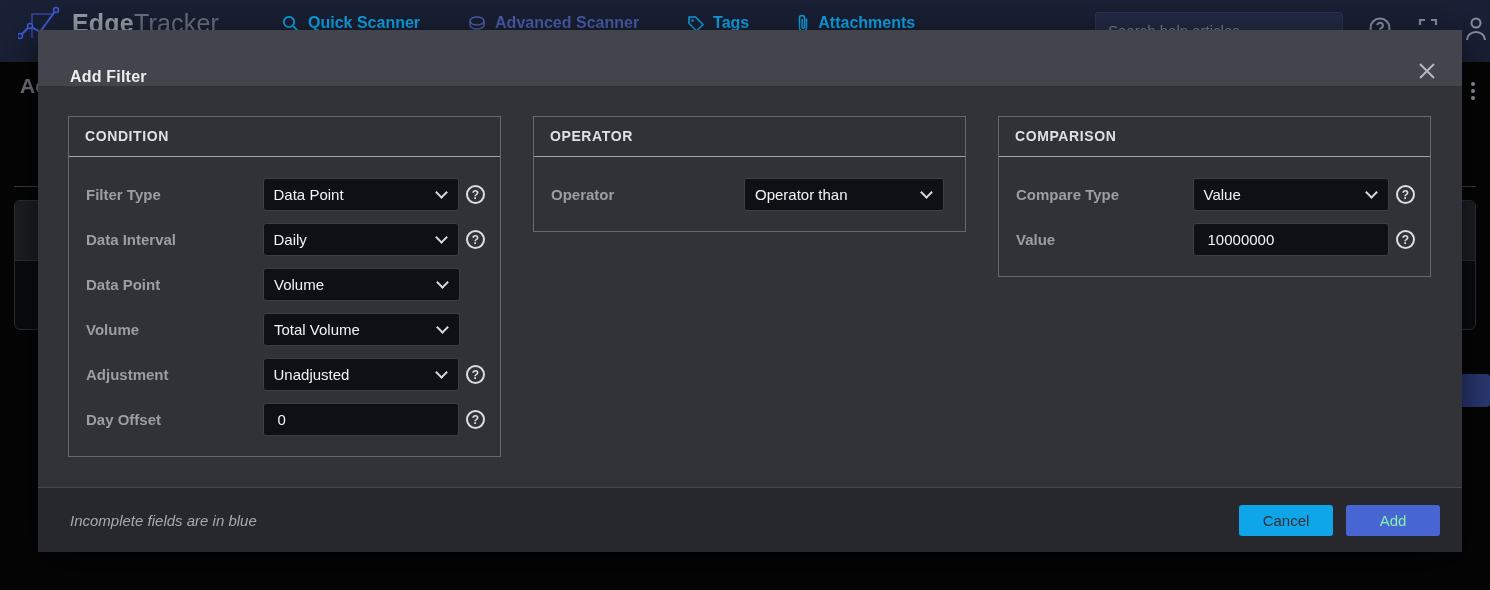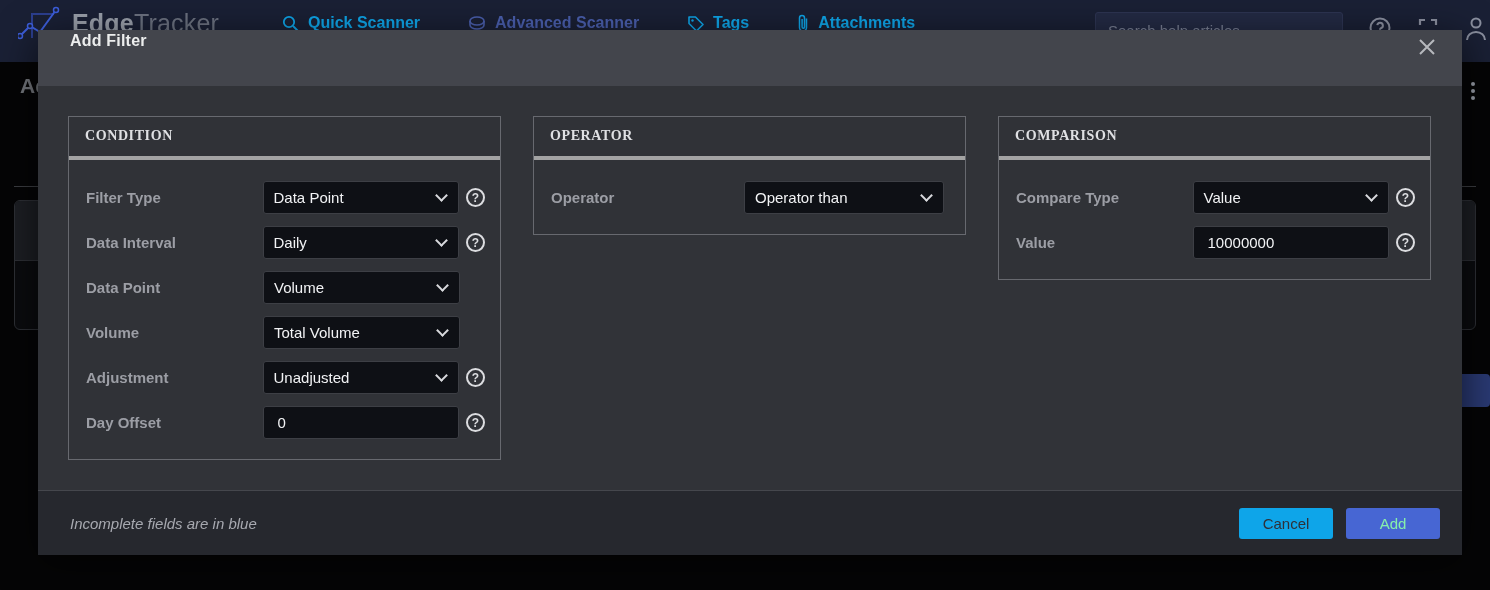--- a/index.html
+++ b/index.html
@@ -26,27 +26,27 @@
   
   .page-title { position:absolute; left:20px; top:74px; font-size:21px; font-weight:700; color:#75787e; }
   .kebab { position:absolute; left:1471px; top:82px; width:4px; height:4px; border-radius:50%; background:#9ba0ab; box-shadow:0 7px 0 #9ba0ab, 0 14px 0 #9ba0ab; cursor:pointer; }
   .bg-divider { position:absolute; left:14px; top:186px; width:1462px; height:1px; background:#3c3e42; }
   .bg-table { position:absolute; left:14px; top:200px; width:1462px; height:130px; border:1px solid #2e3036; border-radius:6px; background:#0b0c0f; overflow:hidden; }
   .bg-table-head { height:60px; background:#1d1f24; border-bottom:1px solid #2e3036; }
   .bg-blue-btn { position:absolute; left:1448px; top:374px; width:42px; height:33px; background:#2a3a74; border-radius:4px; cursor:pointer; }
 
   
   .modal { position:absolute; left:38px; top:30px; width:1424px; height:522px; background:#313338; border-radius:2px; box-shadow:0 10px 40px rgba(0,0,0,.65); display:flex; flex-direction:column; }
-  .modal-header { height:56px; background:#43454c; display:flex; align-items:flex-start; padding:2px 20px 0 32px; flex:0 0 auto; }
+  .modal-header { height:56px; background:#43454c; display:flex; align-items:flex-end; padding:16px 20px 0 32px; flex:0 0 auto; }
   .modal-title { font-size:16px; font-weight:700; color:#eceded; letter-spacing:.2px; flex:1; }
   .close-btn { width:30px; height:30px; display:flex; align-items:center; justify-content:center; cursor:pointer; color:#b6b8bd; }
   .modal-body { flex:1; padding:30px; display:flex; align-items:flex-start; gap:32px; }
 
   .panel { width:433px; border:1px solid #67696f; background:#303237; }
-  .panel-h { padding:11px 16px 12px 16px; border-bottom:4px solid #a3a3a3; font-size:14px; font-weight:700; color:#dfe0e3; letter-spacing:.6px;font-family:Liberation Serif, serif; }
+  .panel-h { padding:11px 16px 12px 16px; border-bottom:1px solid #a3a3a3; font-size:14px; font-weight:700; color:#dfe0e3; letter-spacing:.6px; }
   .panel-c { padding:21px 15px 20px 17px; }
   .row { display:flex; align-items:center; height:33px; margin-bottom:12px; }
   .row:last-child { margin-bottom:0; }
   .lbl { width:177px; font-size:15px; font-weight:700; color:#9c9ea5; }
   .ctrl { position:relative; width:197px; height:33px; background:#0e1015; border:1px solid #3d3f45; border-radius:3px; display:flex; align-items:center; }
   .ctrl.select { cursor:pointer; }
   .ctrl .val { color:#f2f3f5; font-size:15px; padding-left:10px; flex:1; white-space:nowrap; overflow:hidden; }
   .chev { position:absolute; right:12px; top:11px; width:9px; height:9px; border-left:2px solid #d8d9dd; border-bottom:2px solid #d8d9dd; transform:rotate(-45deg); transform-origin:center; margin-top:-2px; }
   .ctrl input { width:100%; height:100%; background:transparent; border:none; outline:none; color:#f2f3f5; font-size:15px; padding:0 14px; font-family:"Liberation Sans", sans-serif; }
   .help { margin-left:7px; width:19px; height:19px; border:2px solid #dcdde0; border-radius:50%; display:flex; align-items:center; justify-content:center; cursor:pointer; flex:0 0 auto; }

